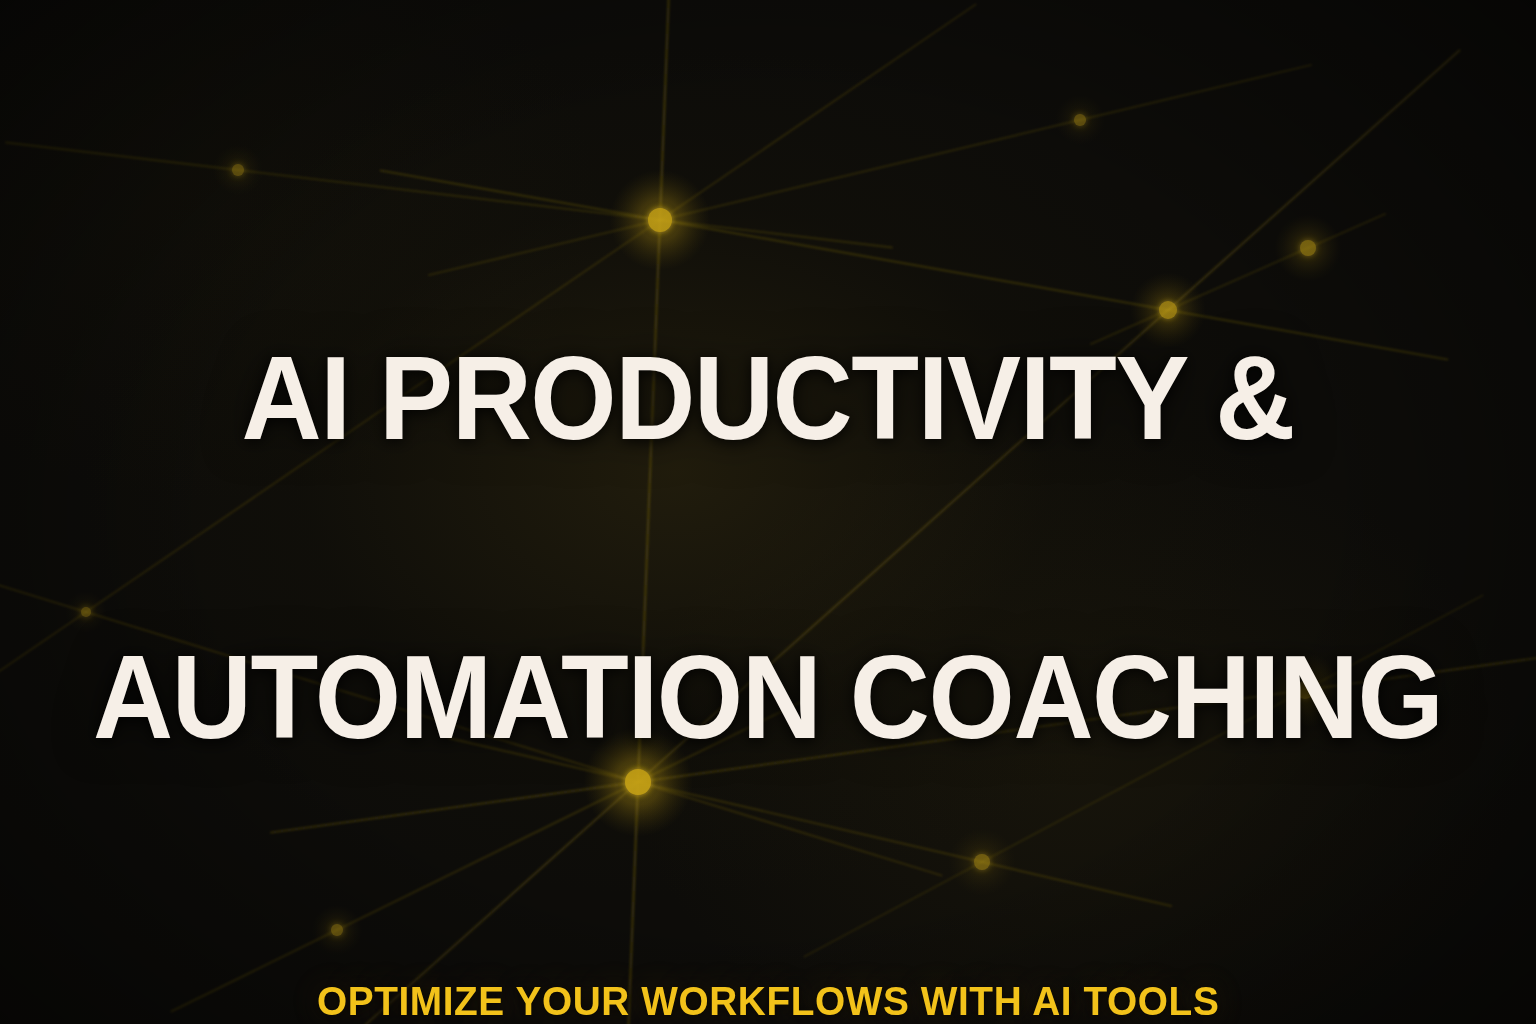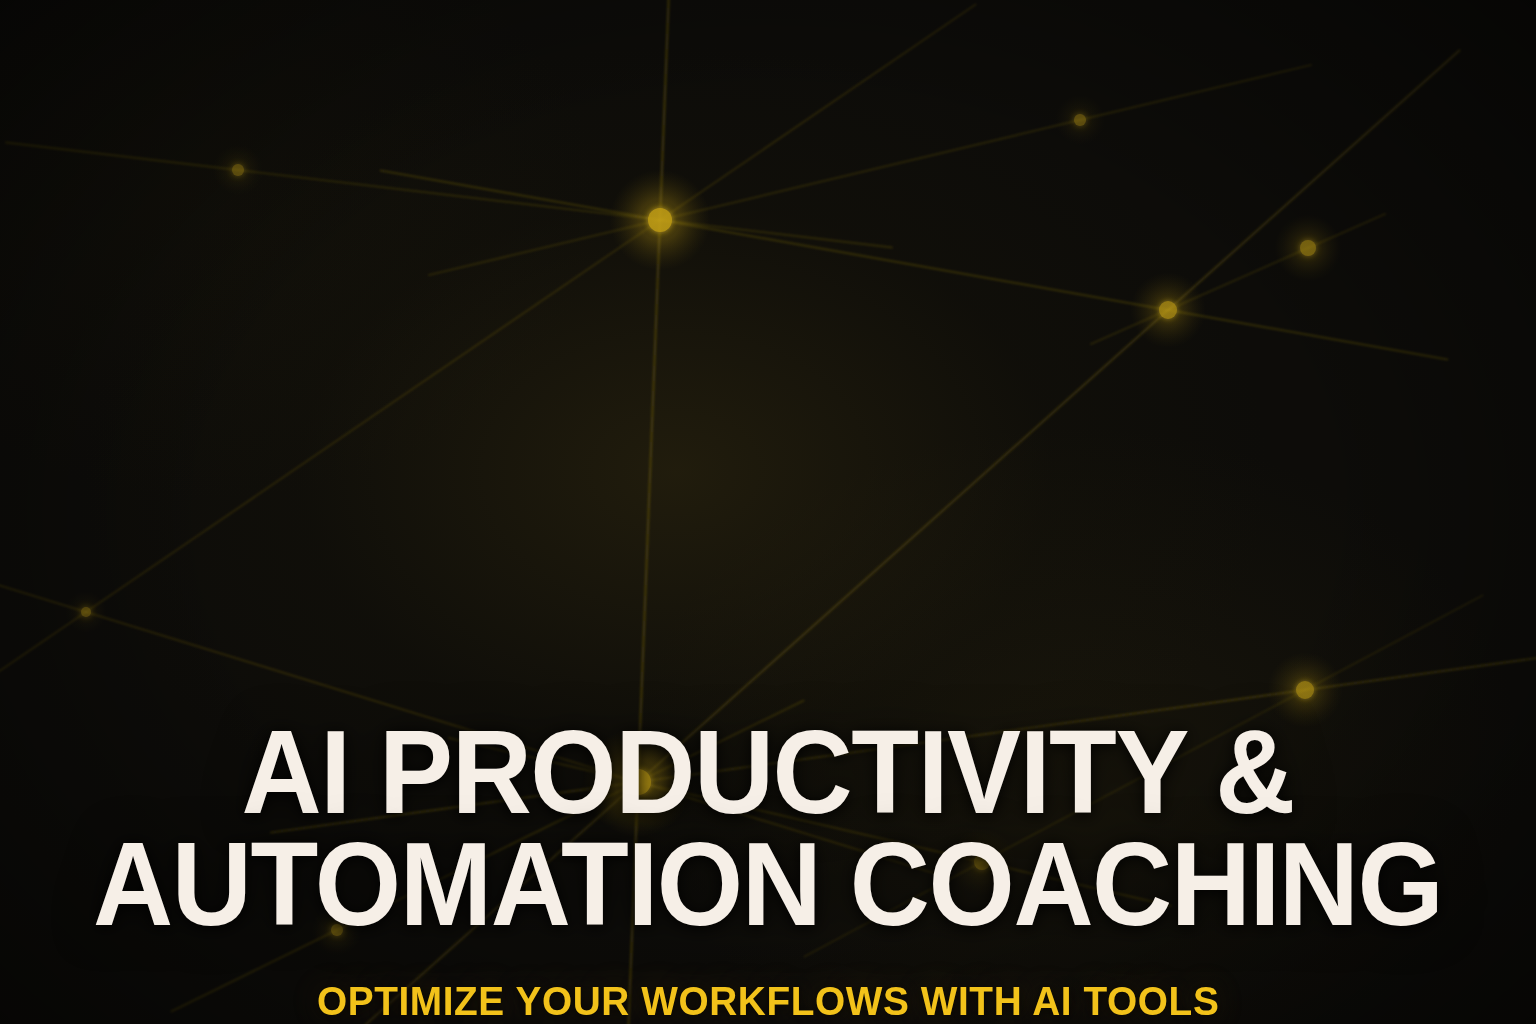--- a/index.html
+++ b/index.html
@@ -54,21 +54,21 @@
 
   
   #content {
     position:absolute;
     left:0; right:0;
     top:0;
     height:1024px;
     display:flex;
     flex-direction:column;
     align-items:center;
-    justify-content:flex-end;
+    justify-content:space-between;
     padding-top:342px;
     border-radius:7px;
   }
 
   .headline {
     font-family:"Liberation Sans", sans-serif;
     font-weight:700;
     font-size:118px;
     line-height:112px;
     letter-spacing:-1.5px;

